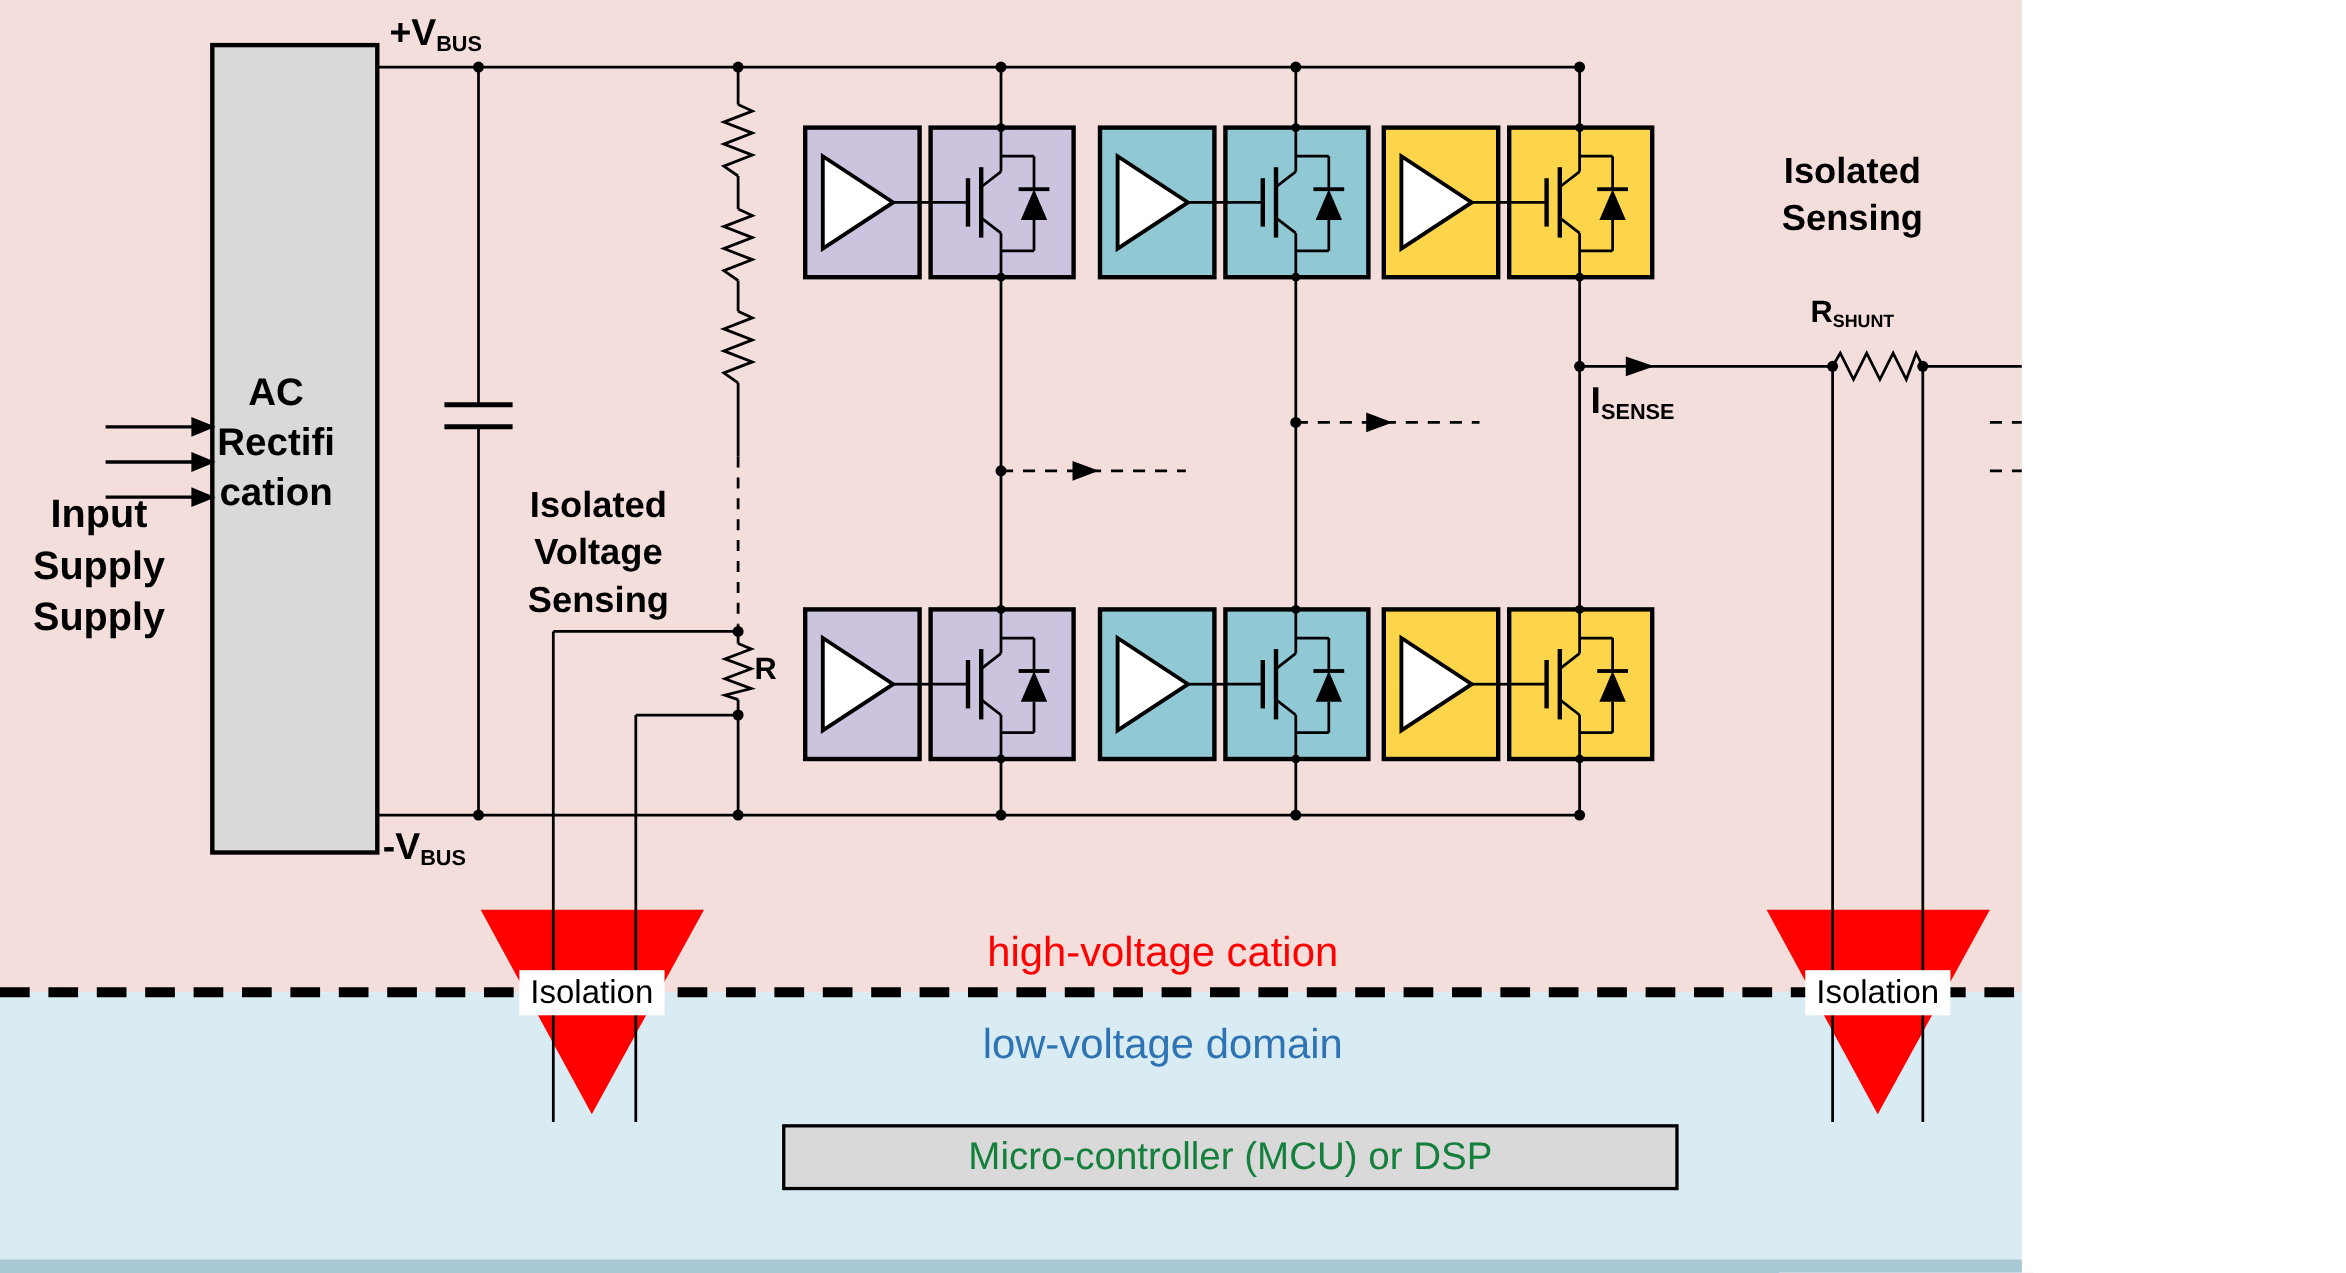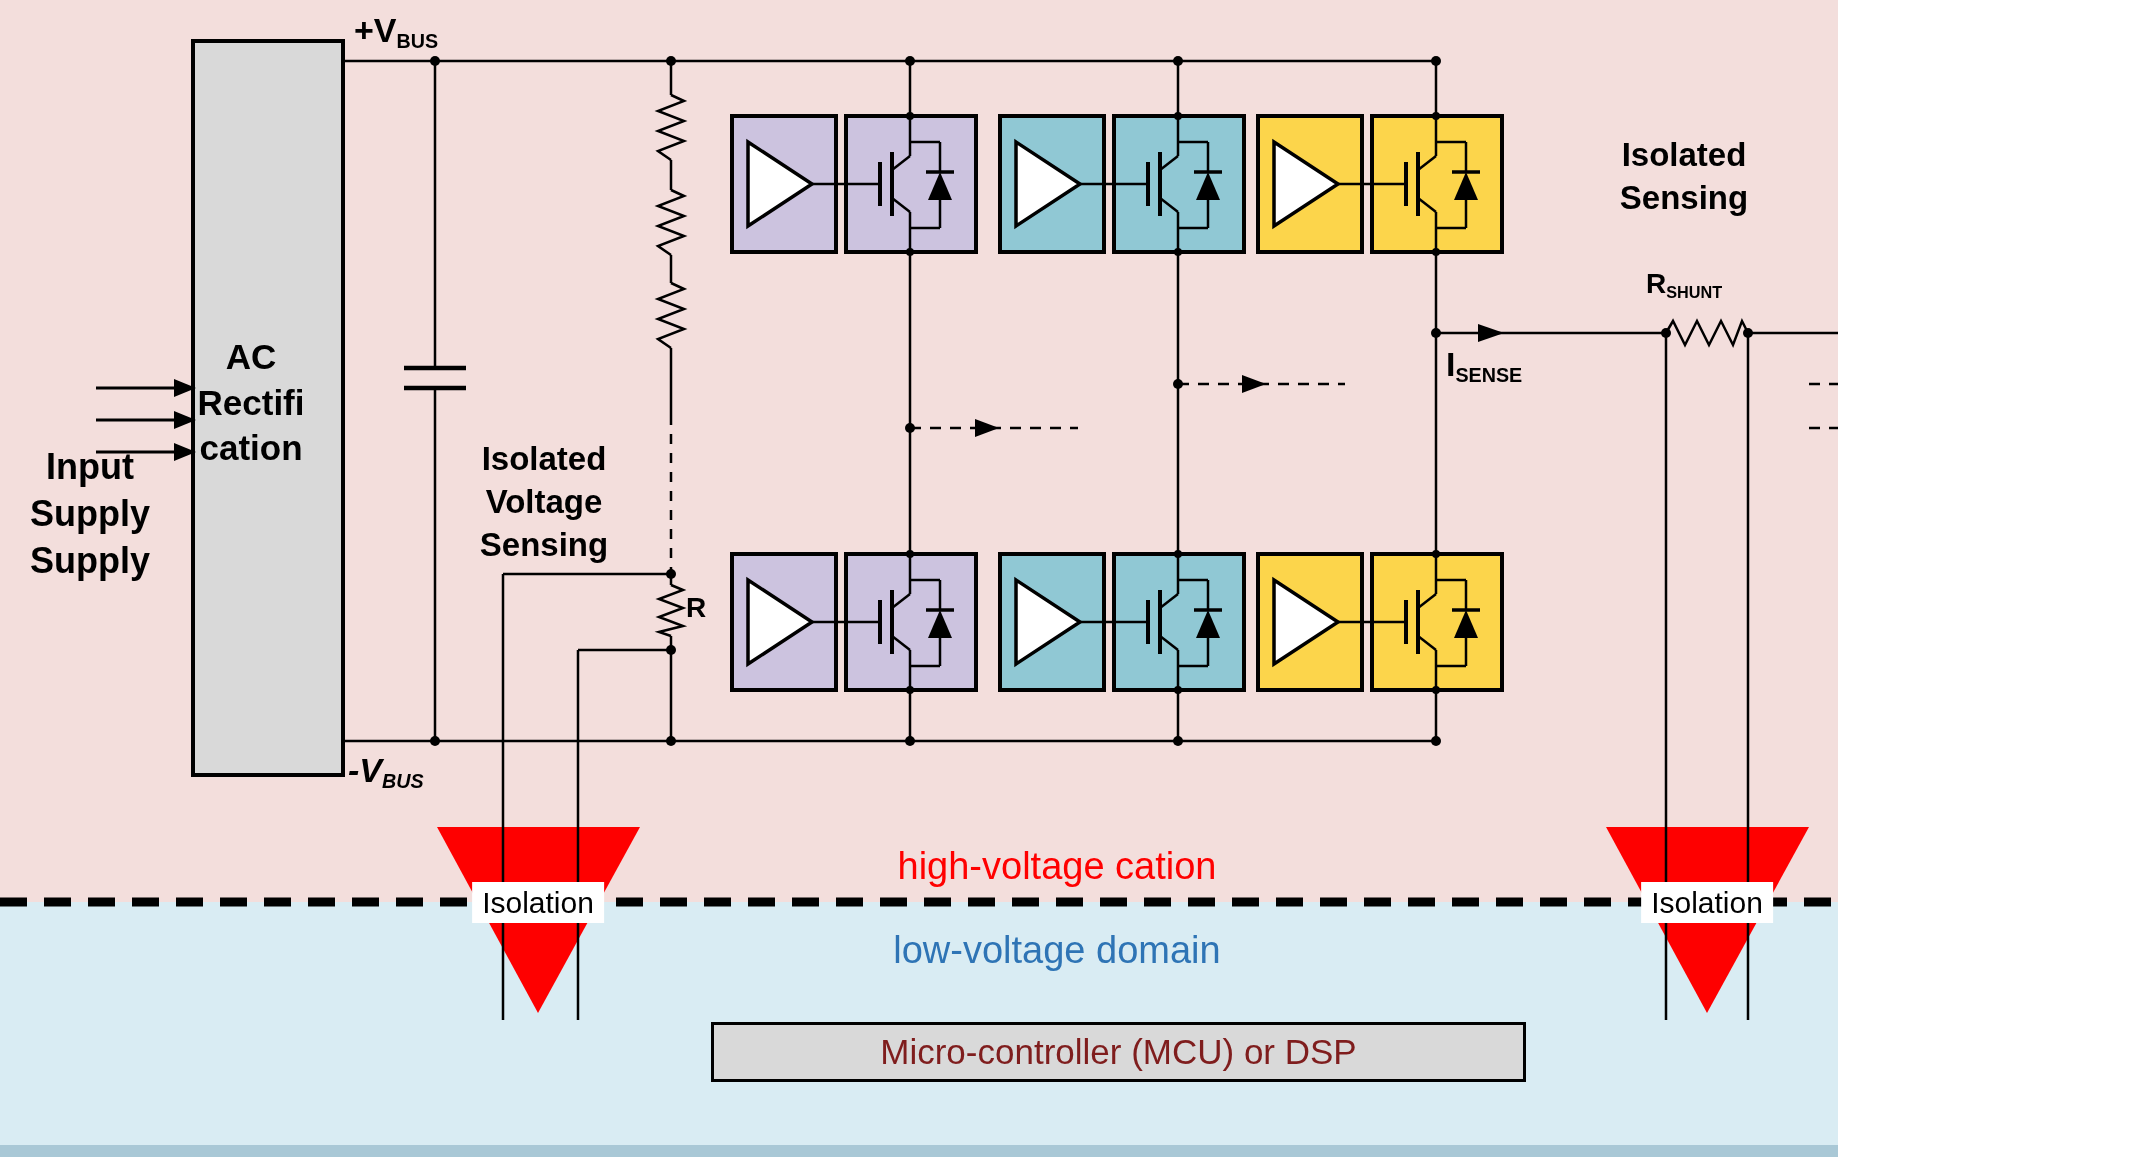--- a/index.html
+++ b/index.html
@@ -2,36 +2,36 @@
 <html><head>
 <meta charset="utf-8">
 <style>
   * { margin:0; padding:0; box-sizing:border-box; }
   body { font-family:"Liberation Sans", sans-serif; background:#fff; }
   .stage { position:relative; width:1838px; height:1157px; overflow:hidden; }
   .stage svg { position:absolute; left:0; top:0; }
   .lbl { position:absolute; font-weight:700; color:#000; text-align:center; white-space:nowrap; line-height:1.3; }
   .subc { font-size:0.58em; vertical-align:-0.28em; }
   .l-vbus-plus  { left:354px; top:8px;   font-size:34px; }
-  .l-vbus-minus { left:348px; top:748px; font-size:34px;font-style:italic; }
+  .l-vbus-minus { left:348px; top:748px; font-size:34px; }
   .l-ac    { left:176px; top:334px; width:150px; font-size:35px; }
   .l-input { left:5px;   top:444px; width:170px; font-size:36px; }
   .l-ivs   { left:424px; top:438px; width:240px; font-size:33px; }
   .l-r     { left:686px; top:590px; font-size:28px; }
   .l-ics   { left:1556px; top:134px; width:256px; font-size:33px; }
   .l-rshunt{ left:1556px; top:266px; width:256px; font-size:28px; }
   .l-isense{ left:1446px; top:342px; font-size:34px; }
   .l-m     { left:1998px; top:377px; transform:translate(-50%,-54%); font-size:60px; color:#fff; }
   .l-iso-left  { left:538px;  top:882px; transform:translateX(-50%); font-size:30px; font-weight:400; background:#fff; padding:1px 10px; }
   .l-iso-right { left:1707px; top:882px; transform:translateX(-50%); font-size:30px; font-weight:400; background:#fff; padding:1px 10px; }
   .l-hv { left:1057px; top:842px; transform:translateX(-50%); font-size:38px; font-weight:400; color:#FF0000; }
   .l-lv { left:1057px; top:926px; transform:translateX(-50%); font-size:38px; font-weight:400; color:#2E74B5;text-align:right; }
   .mcu-box { position:absolute; left:711px; top:1022px; width:815px; height:60px;
              background:#D9D9D9; border:3px solid #000; display:flex; align-items:center;
-             justify-content:center; font-size:35px; font-weight:400; color:#7f1d1d; }
+             justify-content:center; font-size:35px; font-weight:400; color:#15803d; }
 </style>
 </head>
 <body>
 
 <div class="stage">
 
 <svg width="2133" height="1157" viewBox="0 0 2133 1157">
   <defs>
     <g id="amp-glyph">
       <polygon points="16,26 16,110 80,68" fill="#fff" stroke="#000" stroke-width="3.5"></polygon>

